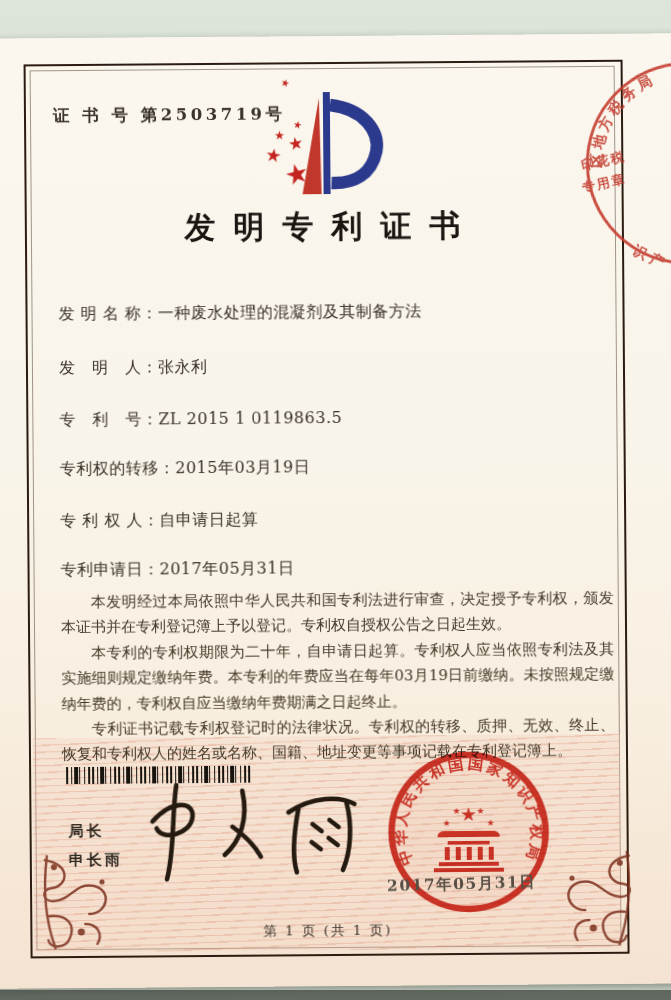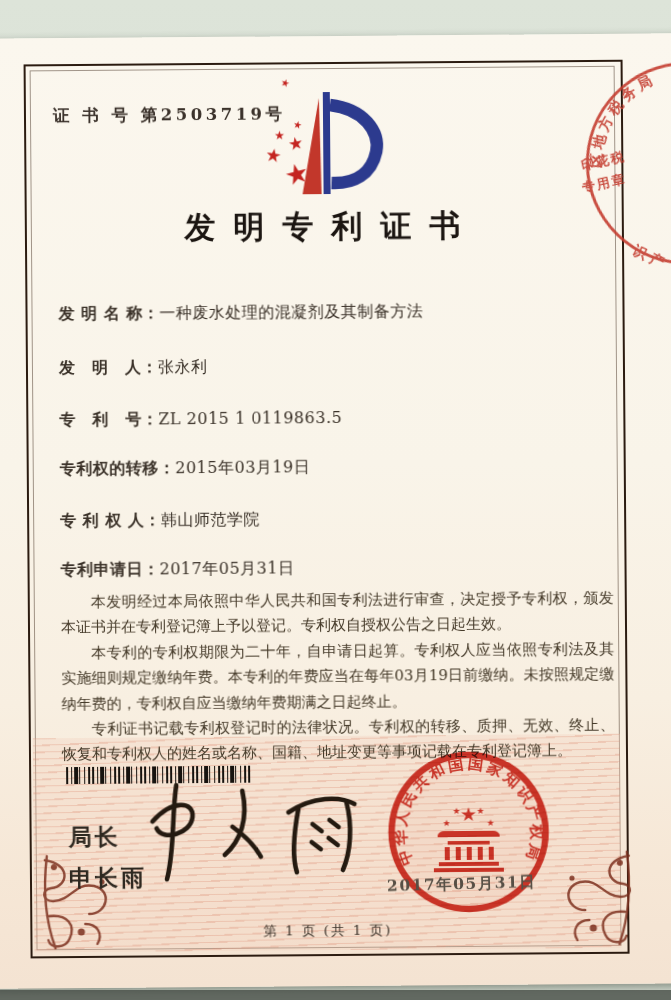--- a/index.html
+++ b/index.html
@@ -15,26 +15,26 @@
   .frame-inner{left:33px;top:68px;width:583px;height:878px;border:1px solid #3a251577;}
   .guilloche{left:31px;top:736px;width:587px;height:214px;
     background-color:rgba(243,205,186,.30);
     background-image:repeating-linear-gradient(178deg,rgba(219,134,108,.30) 0 1.3px,rgba(255,255,255,0) 1.3px 6.8px);}
   .certno{left:56px;top:103px;font-size:16.5px;letter-spacing:3.5px;color:#3a312a;font-weight:bold;}
   .title{left:27px;top:206px;width:595px;text-align:center;font-size:31px;font-weight:bold;
     color:#1b1511;letter-spacing:.58em;text-indent:.58em;}
   .logo{left:253px;top:80px;width:152px;height:130px;}
   .star{position:absolute;color:#c42420;line-height:1;}
   .field{left:60px;font-size:16px;color:#3a3128;letter-spacing:.5px;white-space:nowrap;}
-  .flabel{font-weight:bold;}
+  .flabel{font-weight:normal;}
   .paras{left:60px;top:588px;width:553px;font-size:15px;line-height:25.4px;color:#443928;text-align:justify;}
   .paras p{margin:0;text-indent:2em;}
   .barcode{left:64px;top:765px;width:187px;height:17px;
     background-image:repeating-linear-gradient(90deg,#17130f 0 2px,transparent 2px 5px,#17130f 5px 6px,transparent 6px 8px,#17130f 8px 12px,transparent 12px 13px,#17130f 13px 14px,transparent 14px 18px,#17130f 18px 19px,transparent 19px 22px,#17130f 22px 24px,transparent 24px 26px);}
-  .director{left:66px;top:820px;font-size:23px;color:#2e2820;letter-spacing:3px;font-weight:bold;}
+  .director{left:66px;top:820px;font-size:15px;color:#2e2820;letter-spacing:3px;font-weight:bold;}
   .director div{margin-bottom:10px;}
   .sig{left:138px;top:776px;}
   .seal{left:381px;top:748px;opacity:.92;mix-blend-mode:multiply;}
   .sealdate{left:384px;top:875px;font-size:15.5px;letter-spacing:1.5px;color:#574f45;font-weight:bold;transform:rotate(-1.2deg);}
   .footer{left:27px;top:922px;width:595px;text-align:center;font-size:13.5px;color:#3c332a;letter-spacing:2px;}
   .cornerstamp{left:570px;top:46px;opacity:.88;transform:rotate(-12deg);transform-origin:120px 120px;}
   .flourish{opacity:.85;}
   .btm-strip{left:0;top:990px;width:671px;height:10px;background:#3e443e;opacity:.75;}
 </style>
 </head>
@@ -101,21 +101,21 @@
     <div class="abs field" style="top:356px;">
       <span class="flabel">发　明　人：</span><span>张永利</span>
     </div>
     <div class="abs field" style="top:408px;">
       <span class="flabel">专　利　号：</span><span>ZL 2015 1 0119863.5</span>
     </div>
     <div class="abs field" style="top:457px;">
       <span class="flabel">专利权的转移：</span><span>2015年03月19日</span>
     </div>
     <div class="abs field" style="top:509px;">
-      <span class="flabel">专 利 权 人：</span><span>韩山师范学院</span>
+      <span class="flabel">专 利 权 人：</span><span>自申请日起算</span>
     </div>
     <div class="abs field" style="top:558px;">
       <span class="flabel">专利申请日：</span><span>2017年05月31日</span>
     </div>
 
     <div class="abs paras">
       <p>本发明经过本局依照中华人民共和国专利法进行审查，决定授予专利权，颁发本证书并在专利登记簿上予以登记。专利权自授权公告之日起生效。</p>
       <p>本专利的专利权期限为二十年，自申请日起算。专利权人应当依照专利法及其实施细则规定缴纳年费。本专利的年费应当在每年03月19日前缴纳。未按照规定缴纳年费的，专利权自应当缴纳年费期满之日起终止。</p>
       <p>专利证书记载专利权登记时的法律状况。专利权的转移、质押、无效、终止、恢复和专利权人的姓名或名称、国籍、地址变更等事项记载在专利登记簿上。</p>
     </div>

